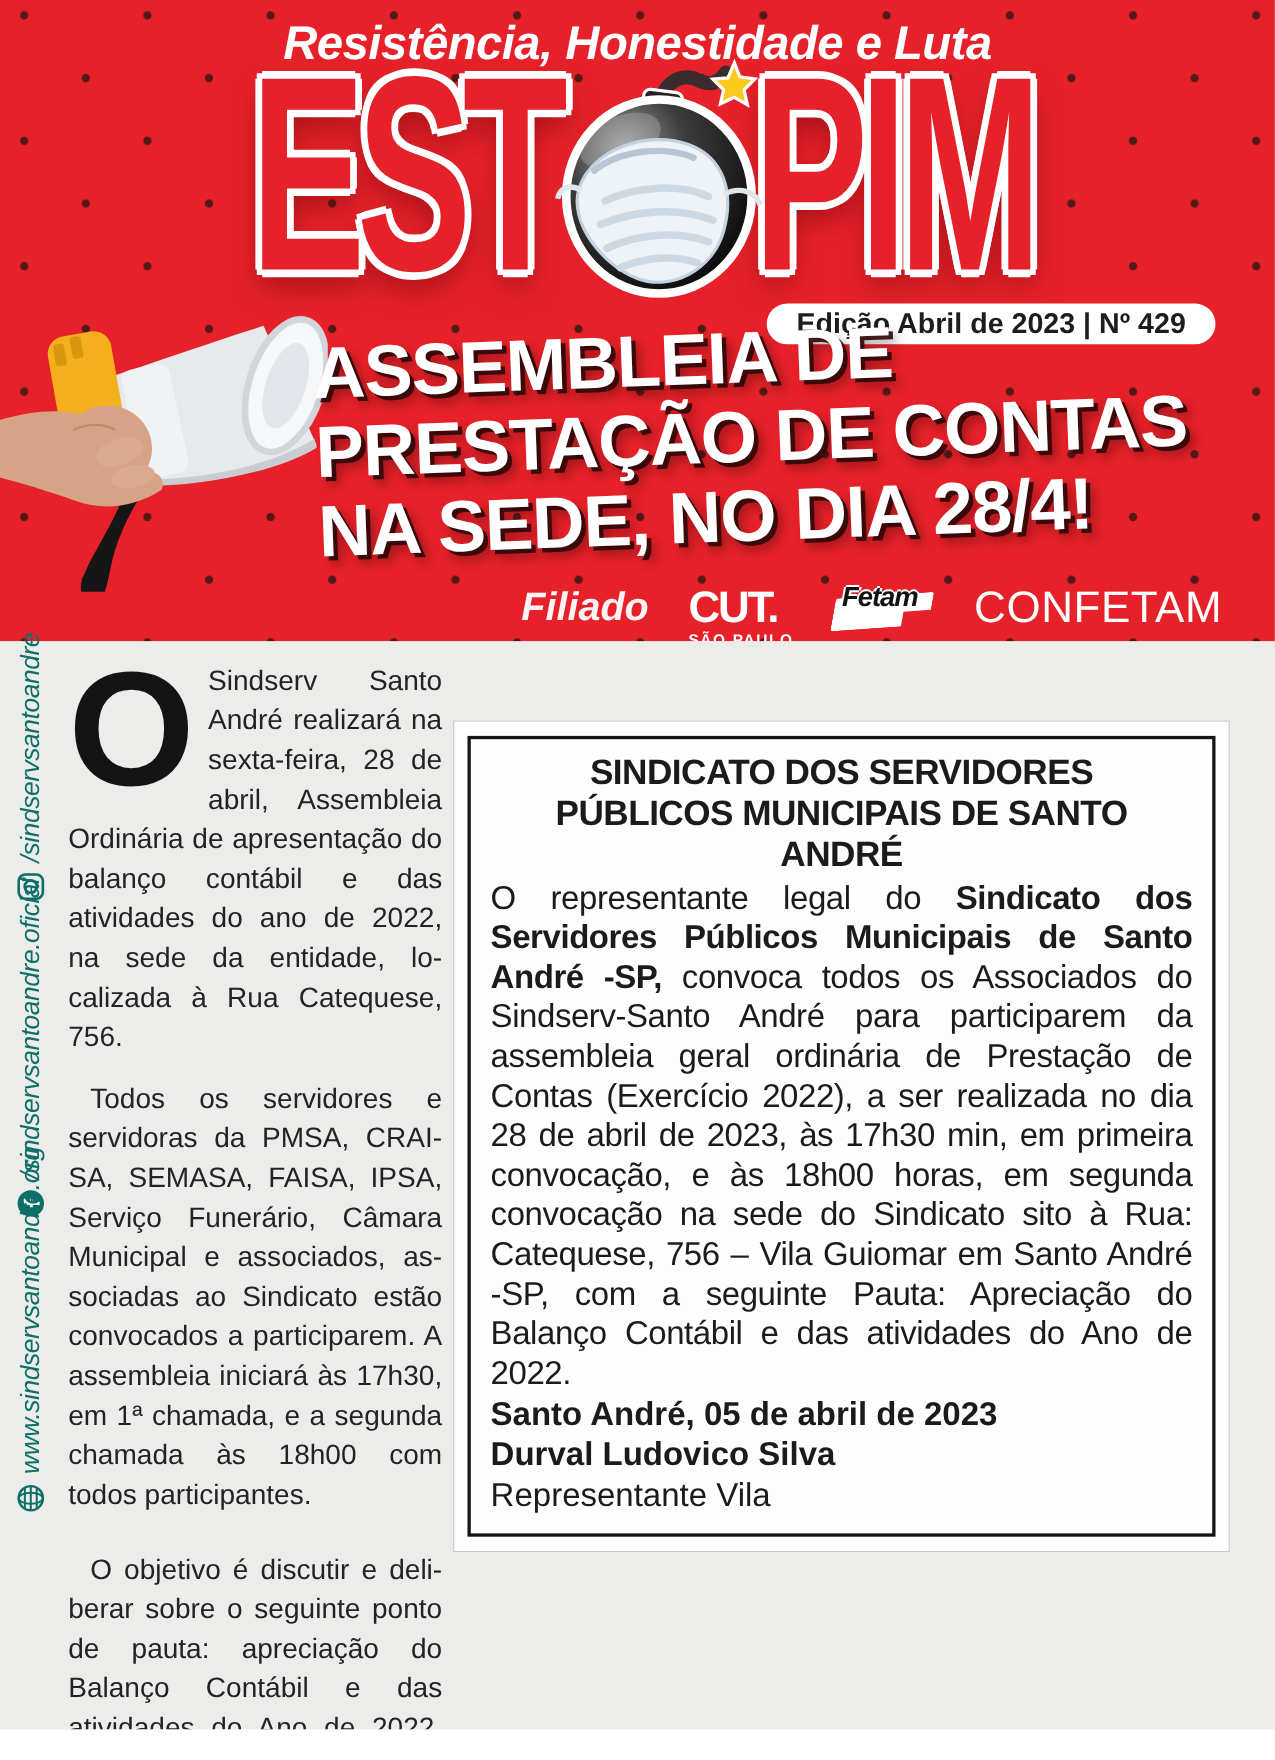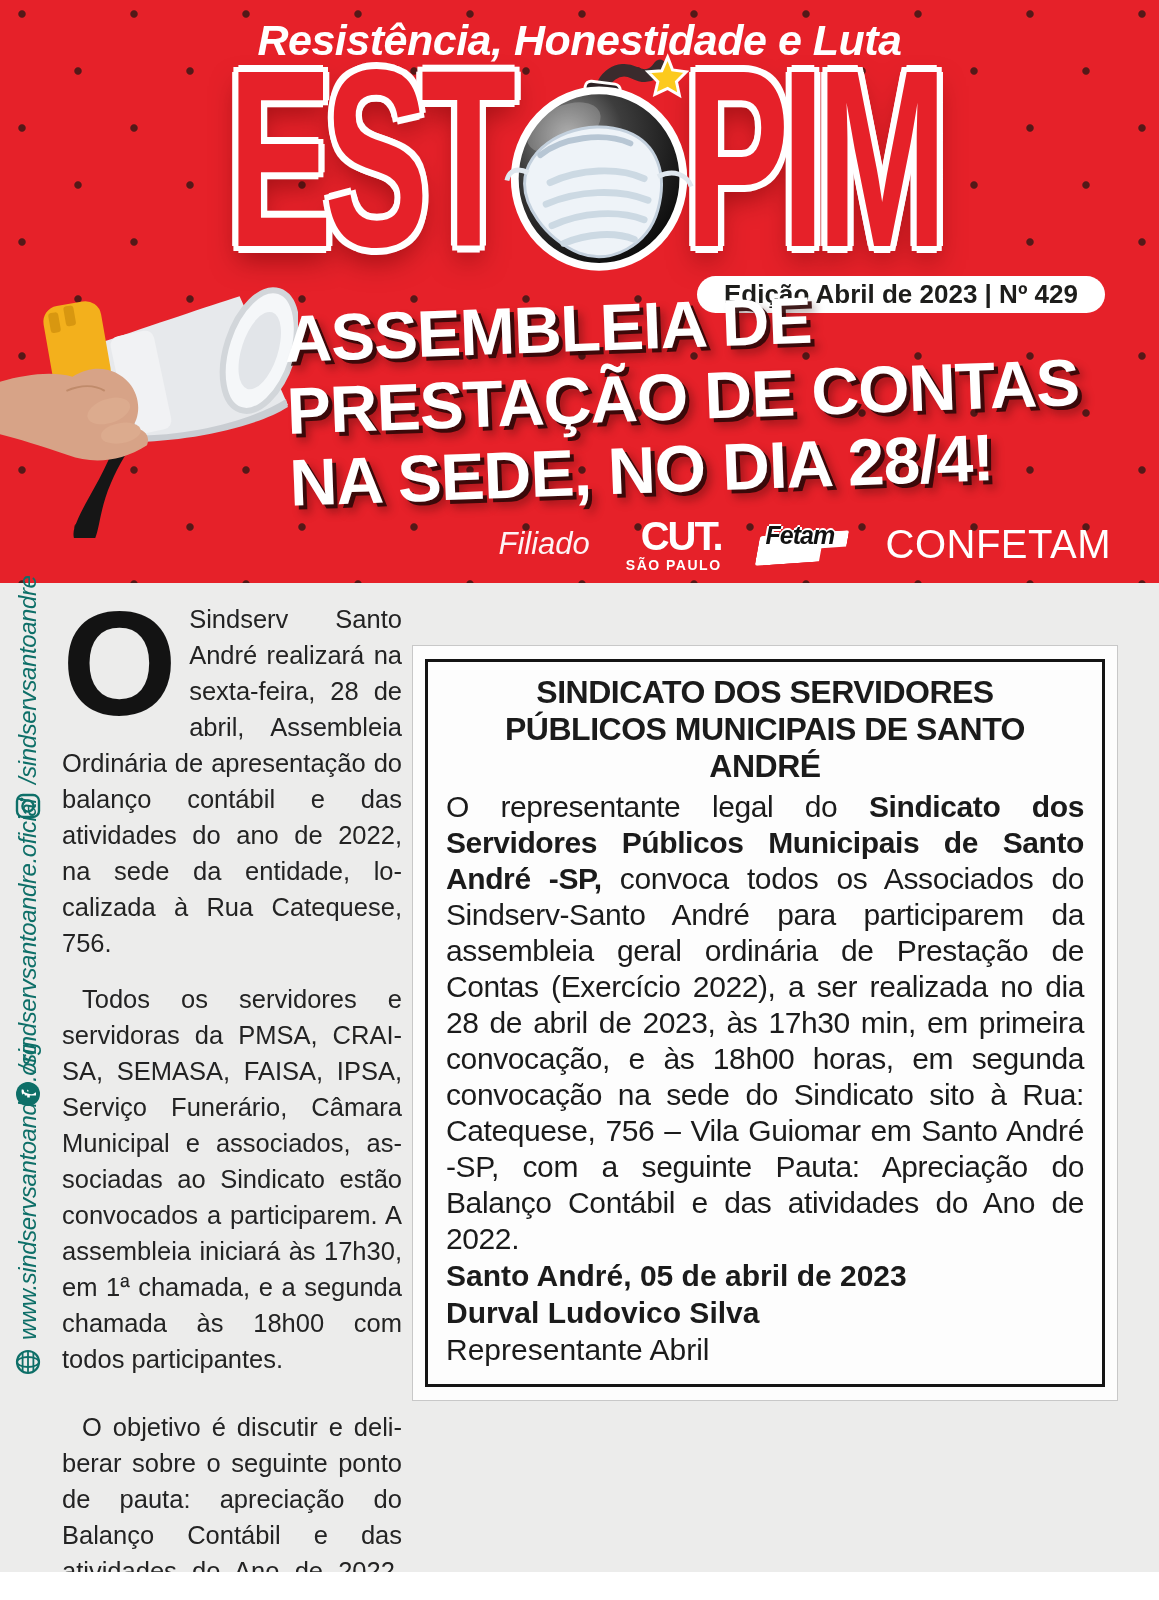--- a/index.html
+++ b/index.html
@@ -30,22 +30,22 @@
 
   .headline{position:absolute;left:283px;top:303px;width:860px;transform:rotate(-2.1deg);
     transform-origin:0 0;color:#fff;font-weight:900;z-index:2;}
   .headline .hl{font-size:66px;line-height:72px;letter-spacing:-1px;white-space:nowrap;
     text-shadow:4px 4px 0 rgba(45,8,8,.9),7px 8px 10px rgba(45,8,8,.4);}
 
   .megaphone{position:absolute;left:-4px;top:286px;z-index:1;}
 
   .filiado-row{position:absolute;top:516px;left:0;right:0;display:flex;justify-content:flex-end;
     align-items:center;gap:36px;padding-right:48px;color:#fff;}
-  .filiado-label{font-style:italic;font-size:31px;font-weight:400;opacity:.95;}
-  .cut-logo{text-align:right;line-height:1;}
+  .filiado-label{font-style:italic;font-size:36px;font-weight:700;opacity:.95;}
+  .cut-logo{text-align:left;line-height:1;margin-top:16px;}
   .cut-top{font-size:40px;font-weight:900;letter-spacing:-2px;display:block;}
   .cut-bottom{font-size:14px;font-weight:700;letter-spacing:1.5px;display:block;margin-top:2px;}
   .fetam-logo{position:relative;width:92px;height:46px;}
   .fetam-shape{position:absolute;left:0;top:12px;width:88px;height:30px;background:#fff;
     transform:skewX(-14deg) rotate(-4deg);border-radius:3px;
     clip-path:polygon(0 0,100% 0,100% 55%,72% 55%,72% 100%,0 100%);}
   .fetam-text{position:absolute;left:8px;top:0;font-size:25px;font-weight:900;font-style:italic;
     color:#121212;letter-spacing:-1px;
     text-shadow:-2px 0 0 #fff,2px 0 0 #fff,0 -2px 0 #fff,0 2px 0 #fff;}
   .confetam-logo{font-size:40px;font-weight:400;letter-spacing:.5px;}
@@ -63,21 +63,21 @@
 
   .article{position:absolute;left:62px;top:18px;width:340px;font-size:25.5px;line-height:36px;
     color:#232323;text-align:justify;}
   .article p{margin:0;}
   .dropcap{float:left;font-size:148px;line-height:106px;font-weight:900;color:#131313;
     padding:10px 12px 2px 0;}
   .p2{margin-top:20px !important;text-indent:20px;}
   .p3{margin-top:32px !important;text-indent:20px;}
   .p3 strong{font-weight:700;}
 
-  .notice-wrap{position:absolute;left:412px;top:62px;width:706px;background:#fdfdfd;
+  .notice-wrap{position:absolute;left:412px;top:72px;width:706px;background:#fdfdfd;
     padding:13px 12px;border:1px solid #c8c8c8;box-sizing:border-box;}
   .notice{border:3px solid #141414;padding:10px 18px 16px 18px;color:#1b1b1b;}
   .notice h2{margin:2px 0 4px 0;text-align:center;font-size:32px;line-height:37px;
     font-weight:700;letter-spacing:-.5px;}
   .notice h2 span{display:block;}
   .notice-body{margin:0;font-size:30px;line-height:36px;text-align:justify;letter-spacing:-.4px;}
   .notice-center{margin:0;text-align:left;font-size:30px;line-height:37px;font-weight:700;}
   .notice-role{font-weight:400;}
 
   .expediente{position:absolute;left:58px;top:962px;width:1054px;height:46px;box-sizing:border-box;
@@ -210,19 +210,19 @@
       <div class="notice">
         <h2>
           <span>SINDICATO DOS SERVIDORES</span>
           <span>PÚBLICOS MUNICIPAIS DE SANTO ANDRÉ</span>
         </h2>
         <p class="notice-body">
           <span>O representante legal do </span><strong>Sindicato dos Servidores Públicos Municipais de Santo André -SP,</strong><span> convoca todos os Associados do Sindserv-Santo André para participarem da assembleia geral ordinária de Prestação de Contas (Exercício 2022), a ser realizada no dia 28 de abril de 2023, às 17h30 min, em primeira convocação, e às 18h00 horas, em segunda convocação na sede do Sindicato sito à Rua: Catequese, 756 – Vila Guiomar em Santo André -SP, com a seguinte Pauta: Apreciação do Balanço Contábil e das ativi­dades do Ano de 2022.</span>
         </p>
         <p class="notice-center">Santo André, 05 de abril de 2023</p>
         <p class="notice-center">Durval Ludovico Silva</p>
-        <p class="notice-center notice-role">Representante Abril</p>
+        <p class="notice-center notice-role">Representante Vila</p>
       </div>
     </section>
 
 
   </main>
 </div>
 
 </body></html>

